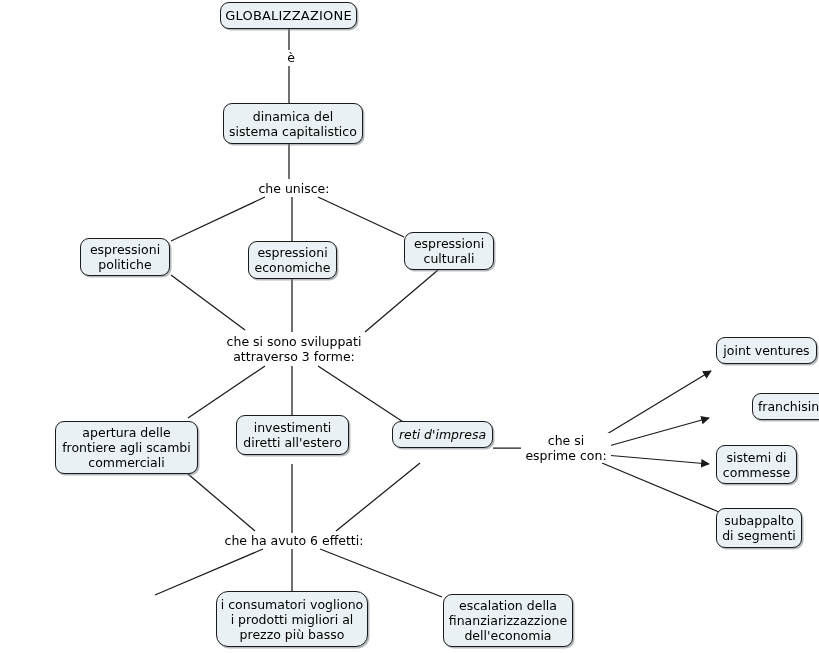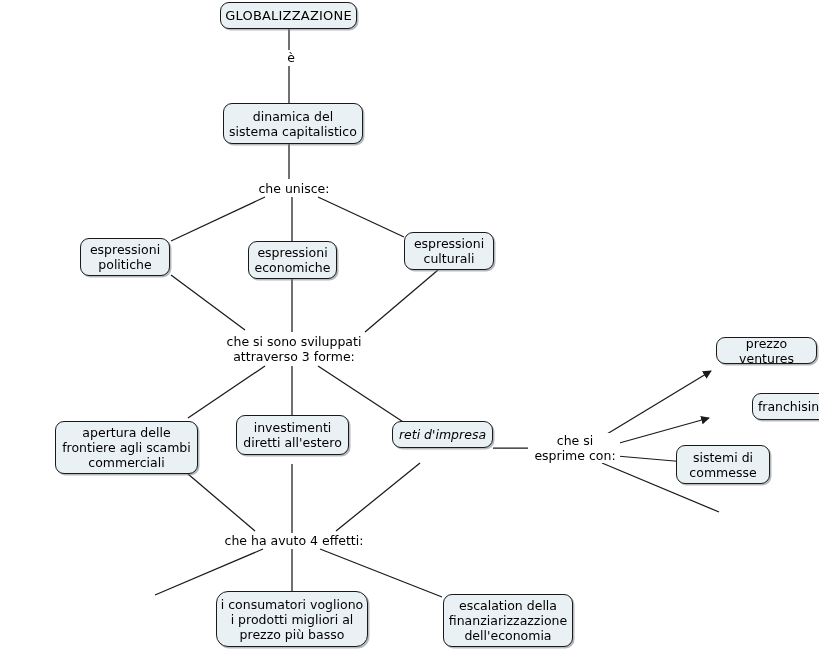--- a/index.html
+++ b/index.html
@@ -120,42 +120,44 @@
 
   <div class="node" style="left:55px; top:421px; width:143px; height:53px;">apertura delle
 frontiere agli scambi
 commerciali</div>
 
   <div class="node" style="left:236px; top:415px; width:113px; height:40px;">investimenti
 diretti all'estero</div>
 
   <div class="node" style="left:392px; top:421px; width:101px; height:27px;font-style:italic;">reti d'impresa</div>
 
-  <div class="node" style="left:716px; top:337px; width:101px; height:27px;">prezzo ventures</div>
+  <div class="node" style="left:716px; top:337px; width:101px; height:27px;">joint ventures</div>
 
   <div class="node" style="left:716px; top:393px; width:81px; height:27px;margin-left:36px;">franchising</div>
 
-  <div class="node" style="left:676px; top:445px; width:94px; height:39px;">sistemi di
+  <div class="node" style="left:716px; top:445px; width:81px; height:39px;">sistemi di
 commesse</div>
 
+  <div class="node" style="left:716px; top:508px; width:86px; height:40px;">subappalto
+di segmenti</div>
 
 
   <div class="node" style="left:216px; top:591px; width:152px; height:56px;border-radius:12px;">i consumatori vogliono
 i prodotti migliori al
 prezzo più basso</div>
 
   <div class="node" style="left:443px; top:594px; width:130px; height:53px;">escalation della
 finanziarizzazzione
 dell'economia</div>
 
   <div class="linklabel" style="left:274px; top:50px; width:30px;">è</div>
 
   <div class="linklabel" style="left:234px; top:181px; width:116px;">che unisce:</div>
 
   <div class="linklabel" style="left:216px; top:334px; width:152px;">che si sono sviluppati
 attraverso 3 forme:</div>
 
-  <div class="linklabel" style="left:216px; top:533px; width:152px;">che ha avuto 4 effetti:</div>
+  <div class="linklabel" style="left:216px; top:533px; width:152px;">che ha avuto 6 effetti:</div>
 
-  <div class="linklabel" style="left:521px; top:433px; width:86px;margin-left:9px;">che si
+  <div class="linklabel" style="left:521px; top:433px; width:86px;">che si
 esprime con:</div>
 
 </div>
 
 </body></html>

